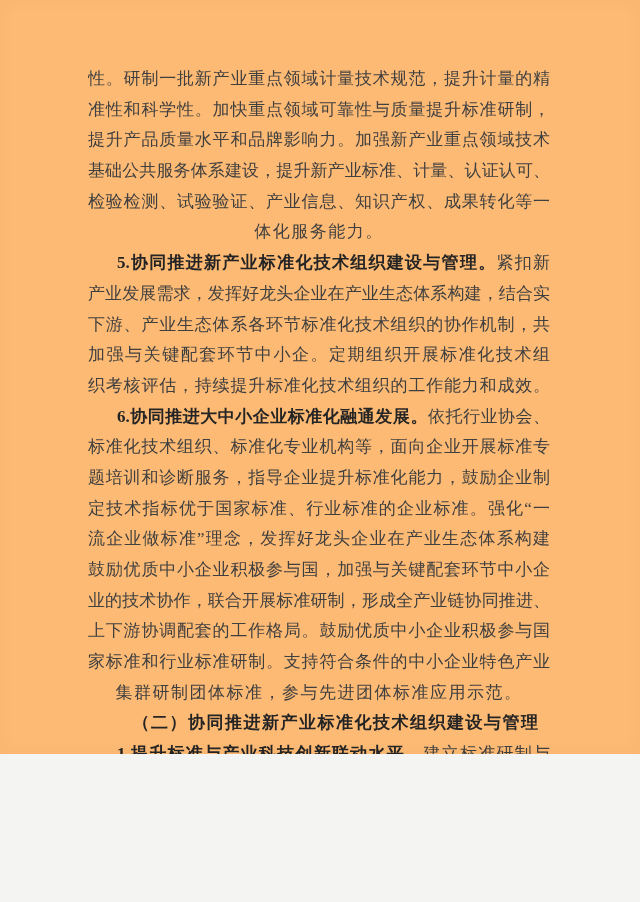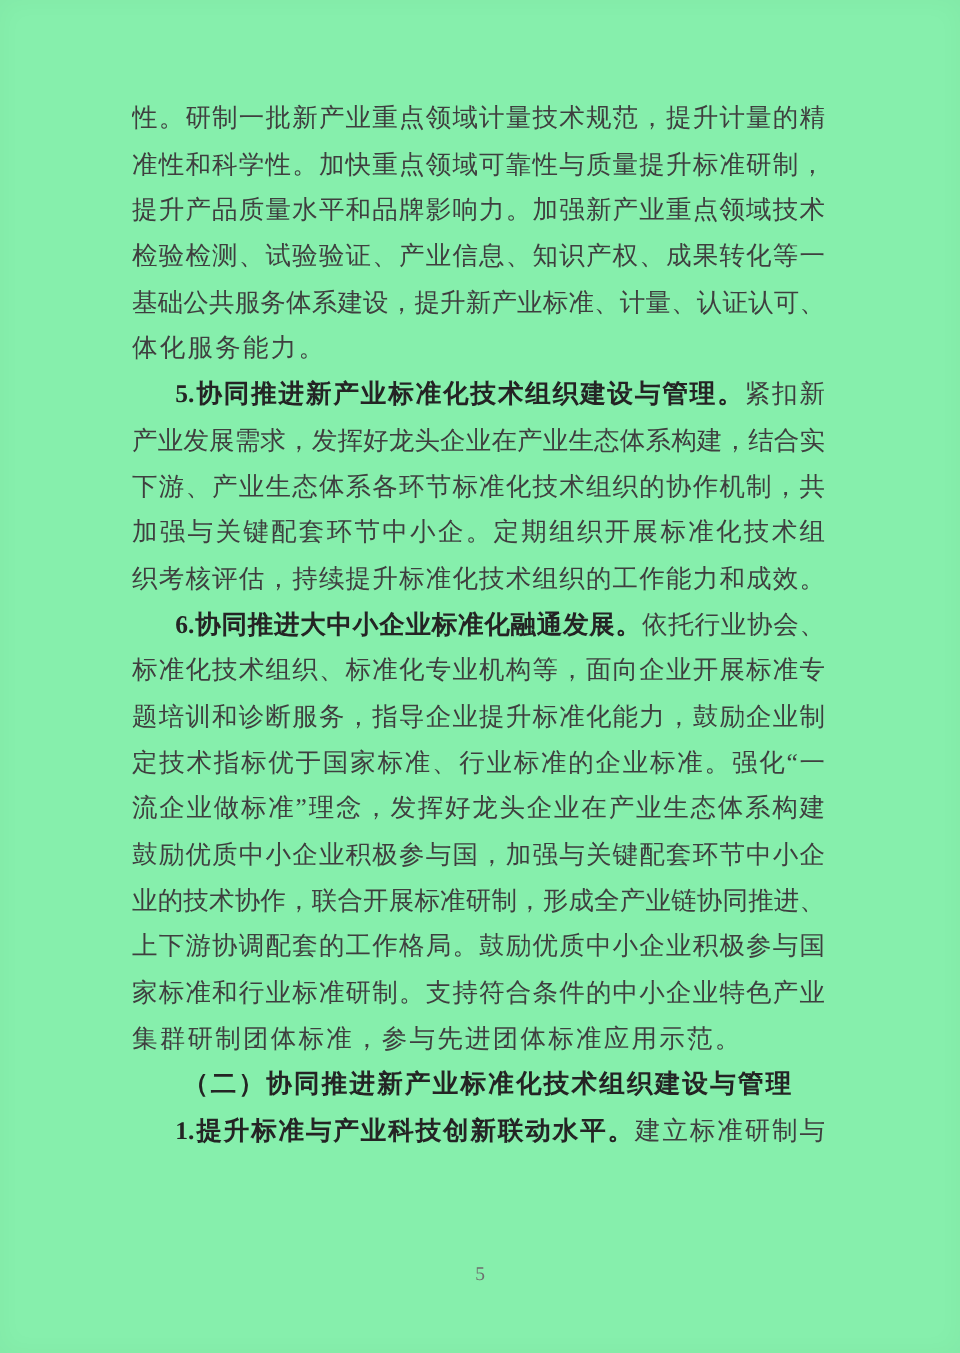--- a/index.html
+++ b/index.html
@@ -4,23 +4,23 @@
 <title>Document Page</title>
 <style>
   html, body {
     margin: 0;
     padding: 0;
     background: #f4f4f2;
   }
   .page {
     position: relative;
     width: 640px;
-    height: 902px;
+    height: 754px;
     margin: 0 auto;
-    background: #86efac;
+    background: #fdba74;
     overflow: hidden;
     font-family: "Liberation Serif", "DejaVu Serif", serif;
     box-shadow: inset 0 0 18px rgba(0,0,0,0.03);
   }
   .text-block {
     position: absolute;
     left: 88px;
     top: 64px;
     width: 462px;
   }
@@ -30,21 +30,21 @@
     font-size: 17px;
     color: #3f3f3f;
     letter-spacing: 0;
     overflow: hidden;
   }
   .line.justify {
     text-align: justify;
     text-align-last: justify;
   }
   .line.plain {
-    text-align: left;
+    text-align: center;
     letter-spacing: 1.5px;
   }
   .seg {
     font-weight: normal;
   }
   .seg.bold {
     font-weight: bold;
     color: #242424;
   }
   .page-number {
@@ -59,22 +59,22 @@
   }
 </style>
 </head>
 <body>
 
 <div class="page">
   <div class="text-block">
       <div class="line justify"><span class="seg">性。研制一批新产业重点领域计量技术规范，提升计量的精</span></div>
       <div class="line justify"><span class="seg">准性和科学性。加快重点领域可靠性与质量提升标准研制，</span></div>
       <div class="line justify"><span class="seg">提升产品质量水平和品牌影响力。加强新产业重点领域技术</span></div>
+      <div class="line justify"><span class="seg">基础公共服务体系建设，提升新产业标准、计量、认证认可、</span></div>
       <div class="line justify"><span class="seg">检验检测、试验验证、产业信息、知识产权、成果转化等一</span></div>
-      <div class="line justify"><span class="seg">基础公共服务体系建设，提升新产业标准、计量、认证认可、</span></div>
       <div class="line plain"><span class="seg">体化服务能力。</span></div>
       <div class="line justify" style="text-indent: 1.7em;"><span class="seg bold">5.协同推进新产业标准化技术组织建设与管理。</span><span class="seg">紧扣新</span></div>
       <div class="line justify"><span class="seg">产业发展需求，发挥好龙头企业在产业生态体系构建，结合实</span></div>
       <div class="line justify"><span class="seg">下游、产业生态体系各环节标准化技术组织的协作机制，共</span></div>
       <div class="line justify"><span class="seg">加强与关键配套环节中小企。定期组织开展标准化技术组</span></div>
       <div class="line justify"><span class="seg">织考核评估，持续提升标准化技术组织的工作能力和成效。</span></div>
       <div class="line justify" style="text-indent: 1.7em;"><span class="seg bold">6.协同推进大中小企业标准化融通发展。</span><span class="seg">依托行业协会、</span></div>
       <div class="line justify"><span class="seg">标准化技术组织、标准化专业机构等，面向企业开展标准专</span></div>
       <div class="line justify"><span class="seg">题培训和诊断服务，指导企业提升标准化能力，鼓励企业制</span></div>
       <div class="line justify"><span class="seg">定技术指标优于国家标准、行业标准的企业标准。强化“一</span></div>

